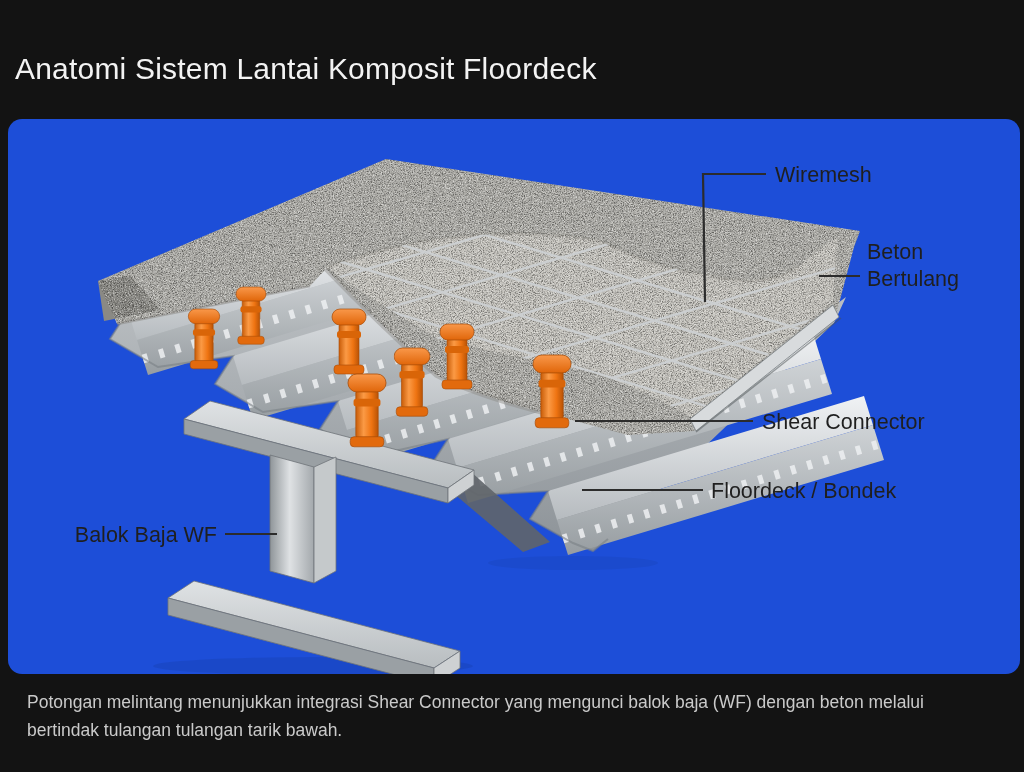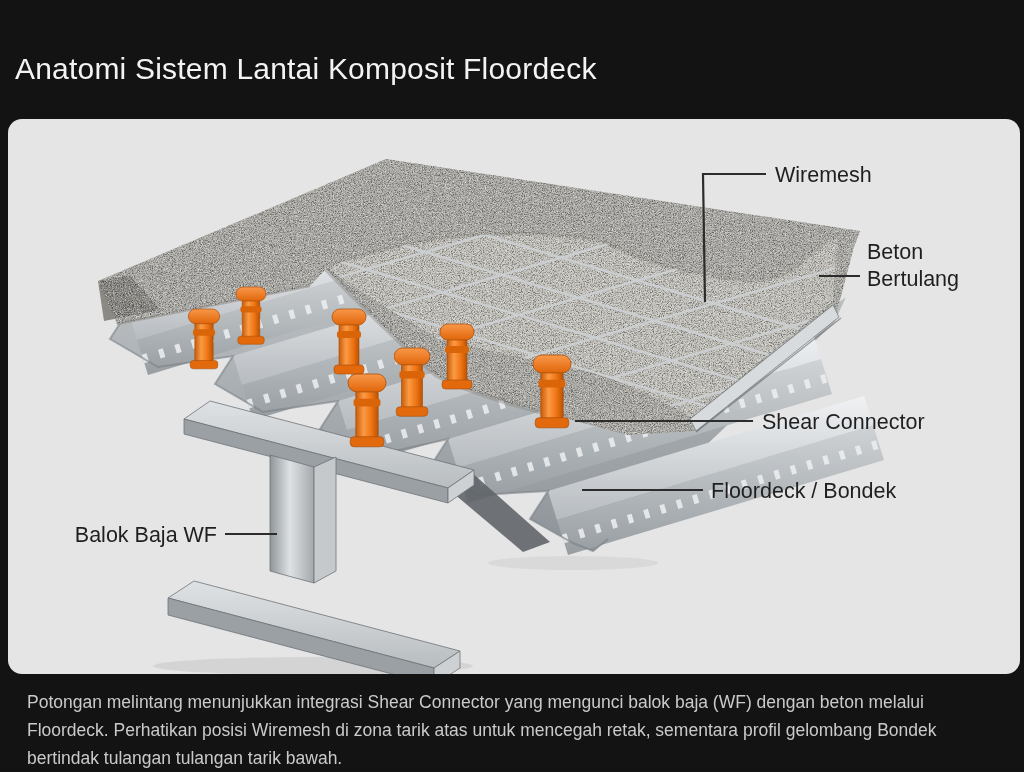--- a/index.html
+++ b/index.html
@@ -1,18 +1,18 @@
 <!DOCTYPE html>
 <html><head>
 <meta charset="utf-8">
 <style>
   html,body{margin:0;padding:0;background:#131313;width:1024px;height:772px;overflow:hidden;}
   .page{width:1024px;height:772px;background:#131313;font-family:"Liberation Sans",sans-serif;position:relative;}
   .page-title{color:#f3f3f3;font-size:30px;font-weight:500;letter-spacing:.2px;margin:12px;padding:40px 0 0 3px;line-height:1.1;}
-  .figure-panel{position:absolute;left:8px;top:107px;width:1012px;height:555px;background:#e5e5e5;border-radius:14px;overflow:hidden;}
+  .figure-panel{position:absolute;left:8px;top:107px;width:1012px;height:555px;background:#1d4ed8;border-radius:14px;overflow:hidden;}
   .figure-panel svg{display:block;}
   svg text{font-family:"Liberation Sans",sans-serif;fill:#1f1f1f;font-size:21.5px;}
   .caption{position:absolute;left:14px;top:676px;width:996px;color:#cacaca;font-size:17.5px;line-height:28px;font-weight:400;margin-left:13px;}
 </style>
 </head>
 <body>
 
 <div class="page">
   <h1 class="page-title">Anatomi Sistem Lantai Komposit Floordeck</h1>
 
@@ -169,16 +169,15 @@
       <text x="859" y="140">Beton</text>
       <text x="859" y="167">Bertulang</text>
       <text x="754" y="310">Shear Connector</text>
       <text x="703" y="379">Floordeck / Bondek</text>
       <text x="209" y="423" text-anchor="end">Balok Baja WF</text>
     </svg>
   </div>
 
   <div class="caption">
     <div>Potongan melintang menunjukkan integrasi Shear Connector yang mengunci balok baja (WF) dengan beton melalui</div>
-    <div>Floordeck. Perhatikan posisi Wiremesh di zona tarik atas untuk mencegah retak, sementara profil gelombang Bondek</div>
     <div>bertindak tulangan tulangan tarik bawah.</div>
   </div>
 </div>
 
 </body></html>

